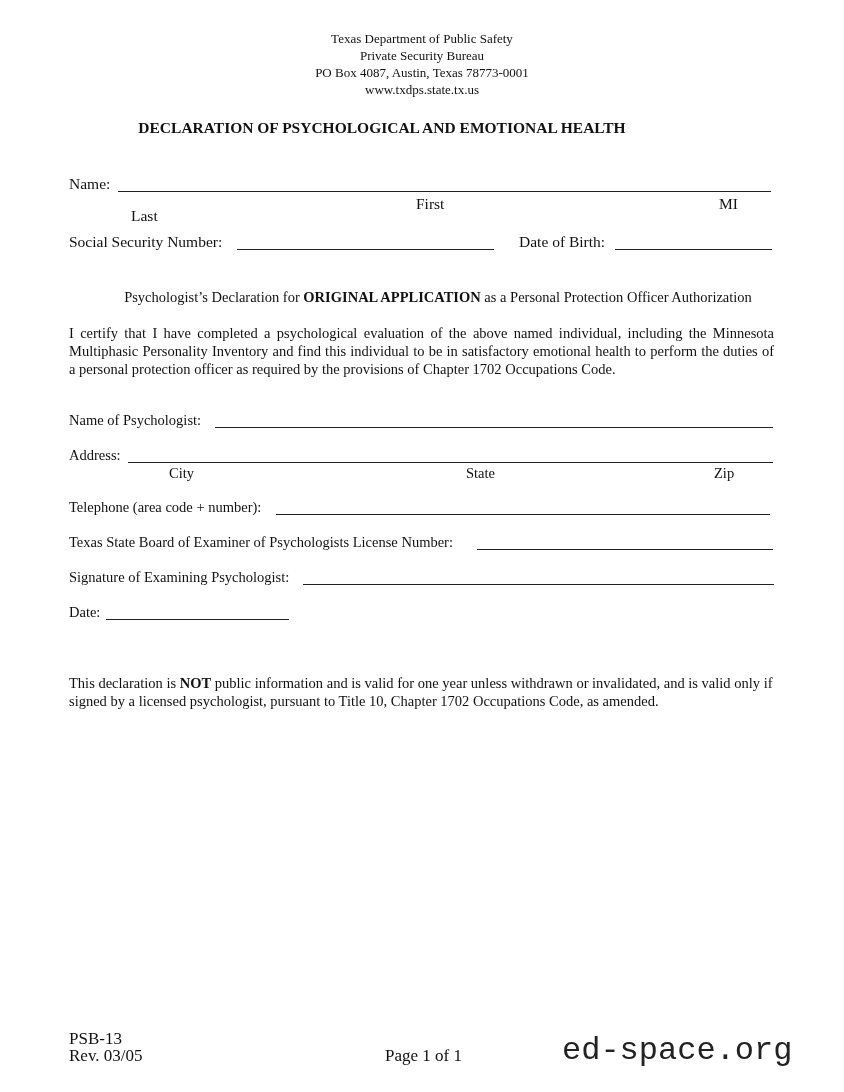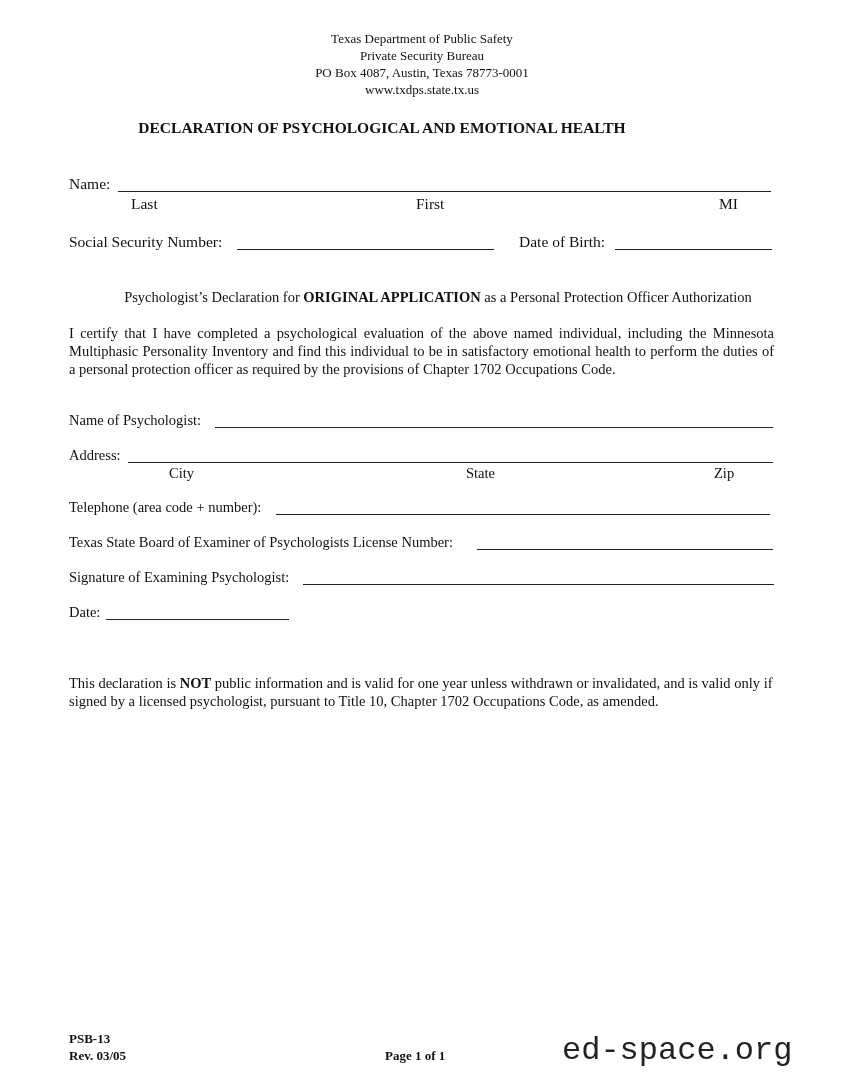--- a/index.html
+++ b/index.html
@@ -7,39 +7,39 @@
            font-family: "Liberation Serif", "DejaVu Serif", serif; color: #111; }
     .abs { position: absolute; white-space: nowrap; }
     .hdr { left: 0; width: 844px; text-align: center; font-size: 13px; line-height: 17px; }
     .title { left: 0; width: 764px; text-align: center; font-size: 15.5px; font-weight: bold; }
     .lbl { font-size: 15.5px; }
     .lbl-sm { font-size: 14.5px; }
     .line { position: absolute; border-bottom: 1px solid #222; height: 0; }
     .sub { font-size: 15.5px; }
     .para { left: 69px; width: 705px; font-size: 14.5px; line-height: 18px; text-align: justify; white-space: normal; }
     .para-center { left: 0; width: 844px; text-align: center; font-size: 14.5px; padding-left: 16px; }
-    .footer { font-size: 13px; line-height: 17px; font-weight: bold; }
+    .footer { font-size: 17px; line-height: 17px; }
     .watermark { font-family: "Liberation Mono", "DejaVu Sans Mono", monospace; font-size: 32px; color: #222; }
     b { font-weight: bold; }
   </style>
 </head>
 <body>
 
 <div class="abs hdr" style="top:30px;">Texas Department of Public Safety</div>
 <div class="abs hdr" style="top:47px;">Private Security Bureau</div>
 <div class="abs hdr" style="top:64px;">PO Box 4087, Austin, Texas 78773-0001</div>
 <div class="abs hdr" style="top:81px;">www.txdps.state.tx.us</div>
 
 <div class="abs title" style="top:119px;">DECLARATION OF PSYCHOLOGICAL AND EMOTIONAL HEALTH</div>
 
 <div class="abs lbl" style="left:69px; top:175px;">Name:</div>
 <div class="line" style="left:118px; top:176px; width:653px; height:15px;">
   <span class="abs lbl" style="left:6px; top:0;"></span>
 </div>
-<div class="abs sub" style="left:131px; top:195px;text-align:center;">Last</div>
+<div class="abs sub" style="left:131px; top:207px;text-align:center;">Last</div>
 <div class="abs sub" style="left:416px; top:195px;">First</div>
 <div class="abs sub" style="left:719px; top:195px;">MI</div>
 
 <div class="abs lbl" style="left:69px; top:233px;">Social Security Number:</div>
 <div class="line" style="left:237px; top:234px; width:257px; height:15px;">
   <span class="abs lbl" style="left:6px; top:0;"></span>
 </div>
 <div class="abs lbl" style="left:519px; top:233px;">Date of Birth:</div>
 <div class="line" style="left:615px; top:234px; width:157px; height:15px;">
   <span class="abs lbl" style="left:6px; top:0;"></span>

